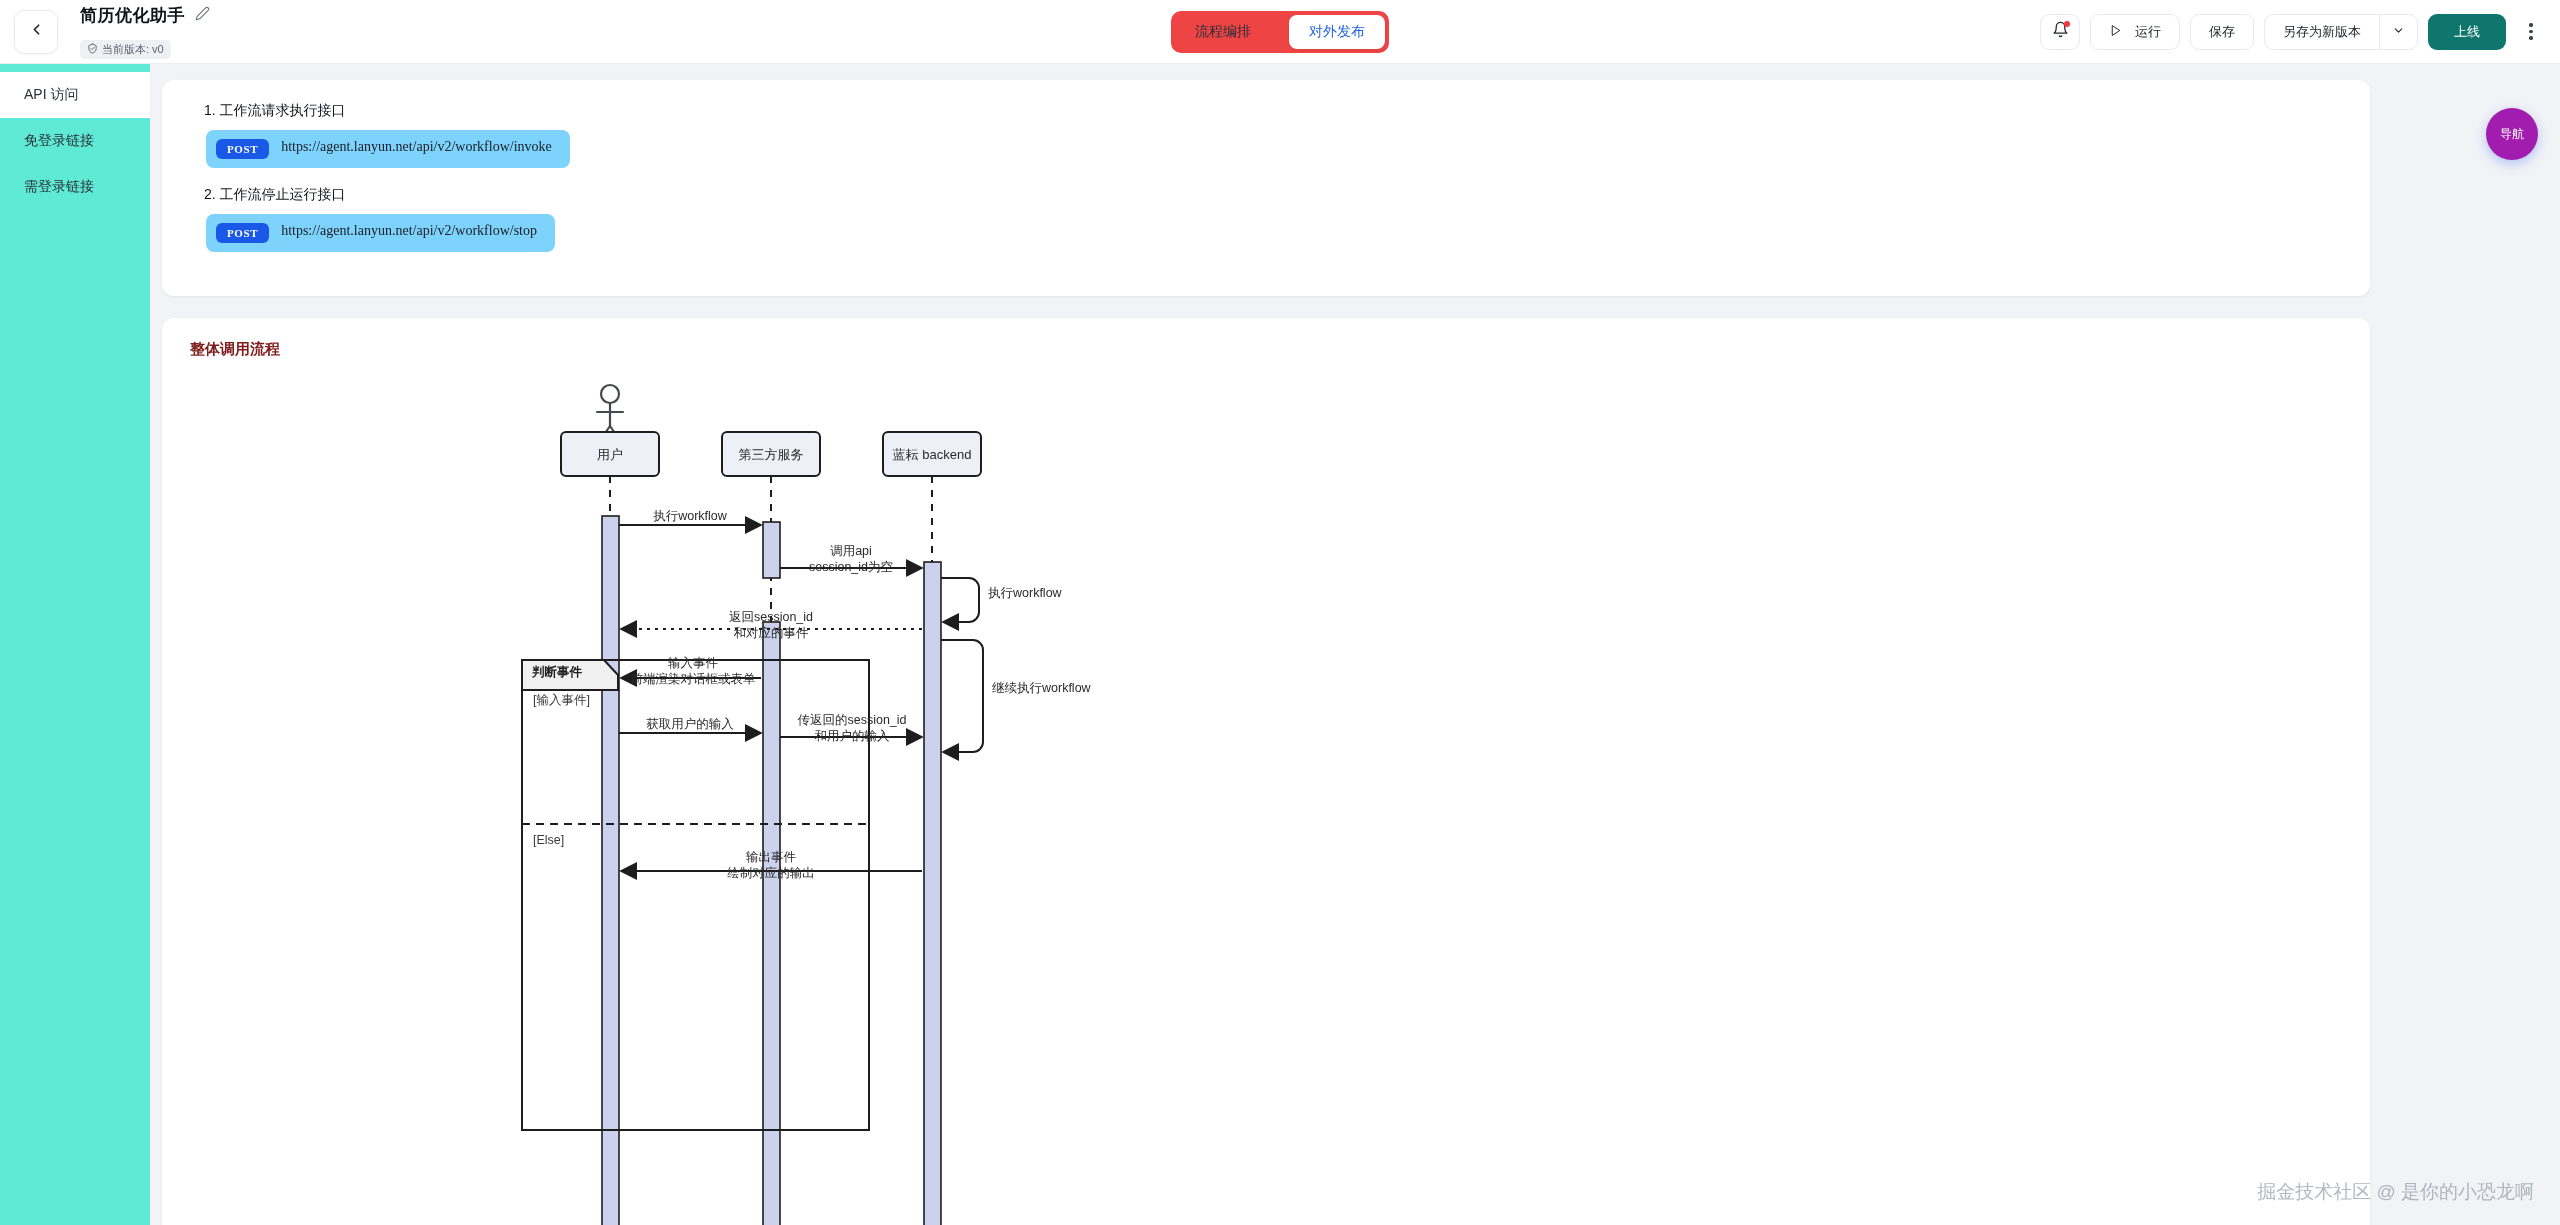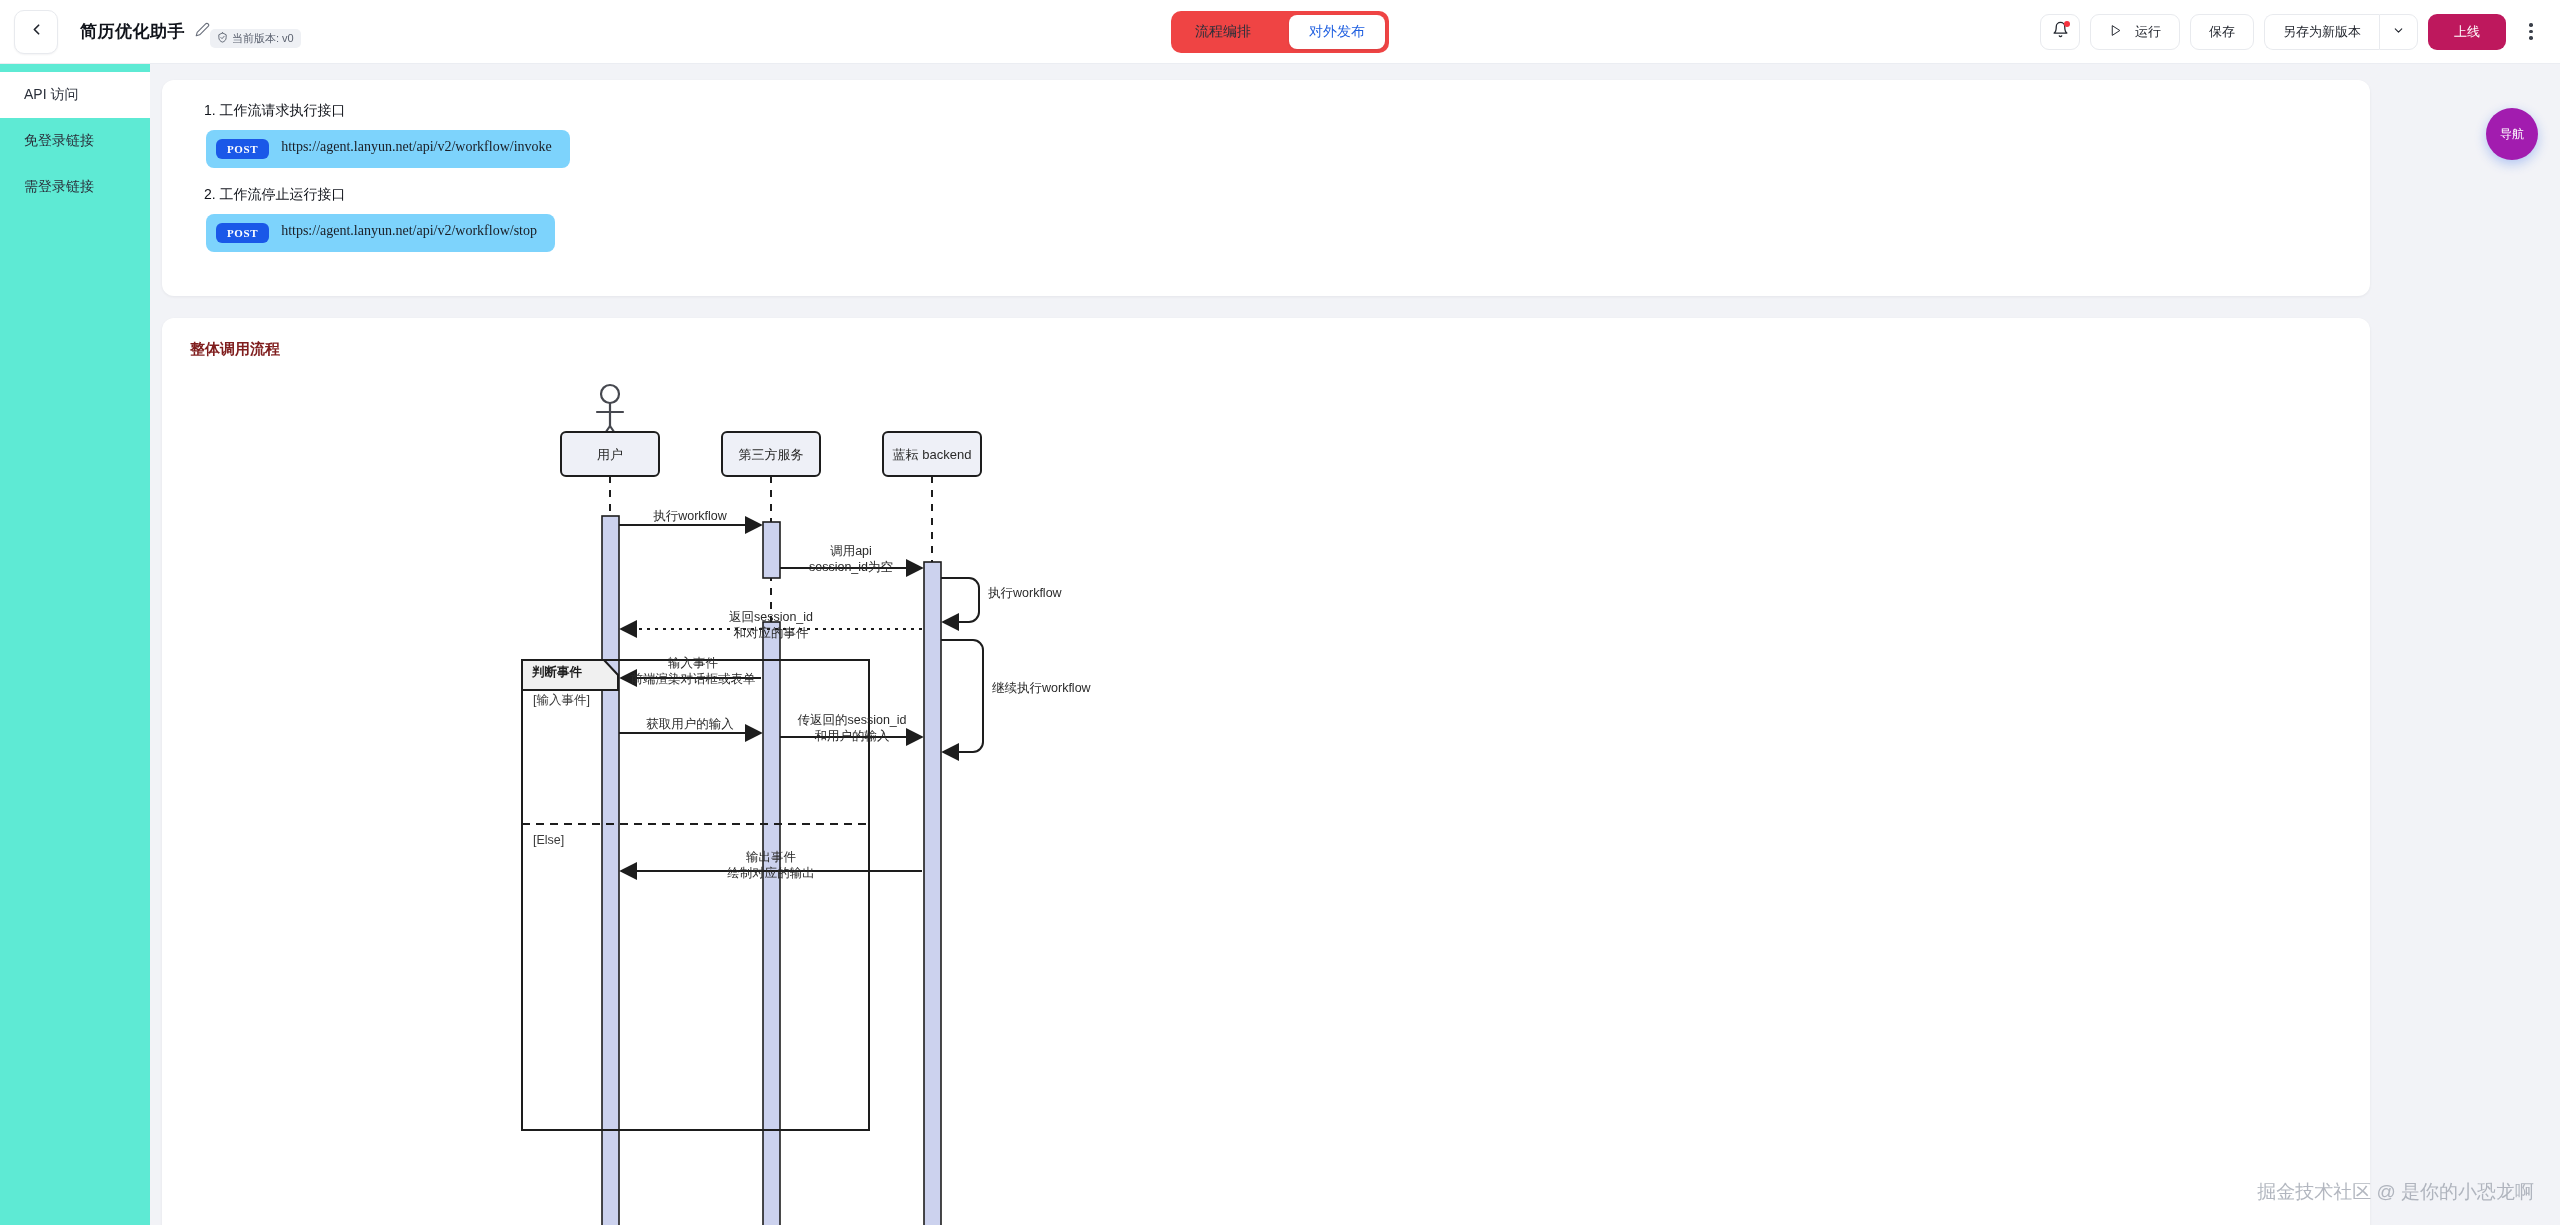--- a/index.html
+++ b/index.html
@@ -15,21 +15,21 @@
     position: absolute; left: 0; top: 0; width: 2560px; height: 64px;
     background: #fff; display: flex; align-items: center;
     border-bottom: 1px solid #ebedf2;
   }
   .back-btn {
     width: 44px; height: 44px; margin-left: 14px;
     background: #fff; border: 1px solid #e8eaee; border-radius: 10px;
     display: flex; align-items: center; justify-content: center;
     box-shadow: 0 1px 2px rgba(16,24,40,.05); cursor: pointer;
   }
-  .title-block { margin-left: 22px; display: flex; flex-direction: row; justify-content: flex-end; }
+  .title-block { margin-left: 22px; display: flex; flex-direction: column; justify-content: flex-end; }
   .title-row { display: flex; align-items: center; gap: 10px; }
   .app-title { font-size: 17px; font-weight: 700; color: #10131a; letter-spacing: .5px; }
   .version-pill {
     margin-top: 13px; display: inline-flex; align-items: center; gap: 4px;
     background: #eef0f4; border-radius: 5px; padding: 2px 7px;
     font-size: 11px; color: #5c6270; width: fit-content;
   }
   .tabs {
     position: absolute; left: 50%; transform: translateX(-50%);
     display: flex; align-items: center; background: #ef4444;
@@ -50,21 +50,21 @@
   .red-dot { position: absolute; top: 6px; right: 9px; width: 6px; height: 6px; border-radius: 50%; background: #f5333f; }
   .btn {
     height: 36px; padding: 0 18px; background: #fff; border: 1px solid #e8eaee;
     border-radius: 9px; font-size: 13px; color: #23272f; display: flex;
     align-items: center; justify-content: center; gap: 13px; cursor: pointer; white-space: nowrap;
   }
   .btn-group { display: flex; }
   .btn-group .btn:first-child { border-radius: 9px 0 0 9px; border-right: none; }
   .btn-group .btn:last-child { border-radius: 0 9px 9px 0; padding: 0 12px; }
   .btn-primary {
-    height: 36px; padding: 0 26px; background: #be185d; color: #fff; border: none;
+    height: 36px; padding: 0 26px; background: #0f766e; color: #fff; border: none;
     border-radius: 9px; font-size: 13px; font-weight: 500; display: flex;
     align-items: center; justify-content: center; cursor: pointer;
   }
   .kebab { width: 30px; height: 36px; display: flex; flex-direction: column;
            align-items: center; justify-content: center; gap: 3px; cursor: pointer; }
   .kebab i { width: 3.5px; height: 3.5px; border-radius: 50%; background: #3a3f49; display: block; }
 
   
   .sidebar {
     position: absolute; left: 0; top: 64px; width: 150px; height: 1161px;

